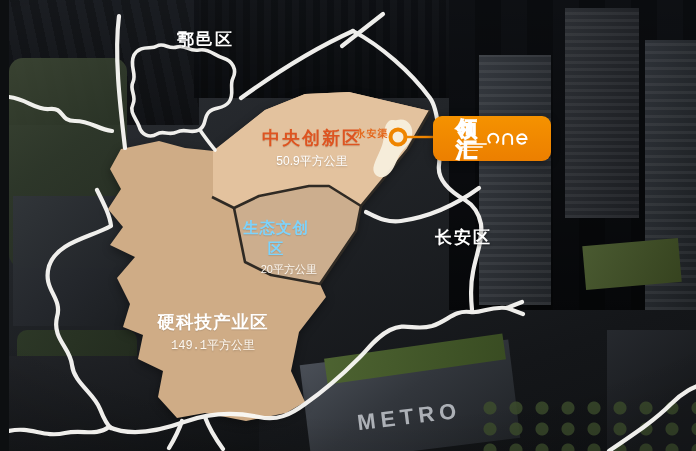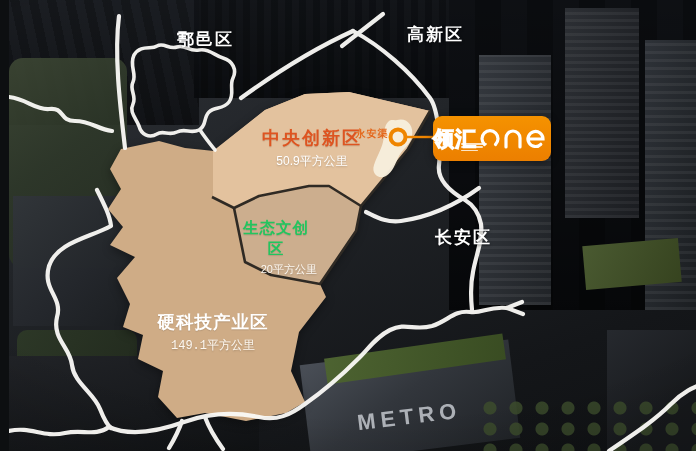--- a/index.html
+++ b/index.html
@@ -48,21 +48,21 @@
   .lbl-region{color:#fff;font-size:17px;font-weight:700;letter-spacing:2px;text-shadow:0 1px 3px rgba(0,0,0,.55);}
   .lbl-dist-name{font-weight:700;letter-spacing:2px;text-shadow:0 1px 1px rgba(0,0,0,.12);}
   .lbl-dist-area{color:#fff;text-shadow:0 1px 2px rgba(0,0,0,.2);}
   .dist-block{position:absolute;text-align:center;}
   .poi-label{position:absolute;text-align:center;color:#e4681c;font-size:10px;font-weight:700;line-height:12px;letter-spacing:1px;}
   .metro-text{position:absolute;left:348px;top:404px;transform:rotate(-7deg);
     font-size:22px;font-weight:700;letter-spacing:5px;color:#c3c7cd;opacity:.85;}
   
   .logo{position:absolute;left:424px;top:116px;width:118px;height:45px;border-radius:9px;
     background:linear-gradient(180deg,#f59200 0%,#ec7f00 100%);
-    box-shadow:0 2px 8px rgba(0,0,0,.4);display:flex;align-items:center;padding:0 0;box-sizing:border-box;}
+    box-shadow:0 2px 8px rgba(0,0,0,.4);display:flex;align-items:center;padding:0 23px;box-sizing:border-box;}
   .logo-cn{font-size:21px;font-weight:700;letter-spacing:1px;color:transparent;-webkit-text-stroke:1.2px #fff;line-height:1;}
   @supports not (-webkit-text-stroke:1px #fff){.logo-cn{color:#fff;}}
   .logo-one{margin-left:3px;}
   .logo-sub{position:absolute;left:28px;top:27px;}
   .logo-sub div{height:1.6px;background:rgba(255,255,255,.78);margin-bottom:1.8px;border-radius:1px;}
   .ls1{width:26px;} .ls2{width:22px;} .ls3{width:17px;}
 </style>
 </head>
 <body>
 
@@ -115,34 +115,33 @@
       <path d="M 600,451 C 628,432 646,420 662,404 C 676,390 686,387 696,383"></path>
     </g>
 
     <path fill="#f7eedd" opacity="0.96" d="M 388,120 C 398,117 405,126 403,136 C 401,146 394,148 390,156 C 386,164 384,172 377,176 C 370,180 362,174 365,165 C 368,156 372,150 374,142 C 376,134 374,126 380,121 C 383,119 385,121 388,120 Z"></path>
     <line x1="396" y1="137" x2="424" y2="137" stroke="#ef8500" stroke-width="2.4"></line>
     <circle cx="389" cy="137" r="7.5" fill="#f7eedd" stroke="#ef8500" stroke-width="4"></circle>
   </svg>
 
   <div class="layer">
     <div class="lbl lbl-region" style="left:168px;top:28px;">鄠邑区</div>
-    <div class="lbl lbl-region" style="left:398px;top:23px;">高新区</div>
     <div class="lbl lbl-region" style="left:426px;top:226px;">长安区</div>
 
     <div class="dist-block" style="left:240px;top:126px;width:126px;">
       <div class="lbl-dist-name" style="color:#de5420;font-size:18px;">中央创新区</div>
       <div class="lbl-dist-area" style="font-size:12px;margin-top:3px;">50.9平方公里</div>
     </div>
 
     <div class="poi-label" style="left:332px;top:128px;width:62px;">
       <div>永安渠</div>
     </div>
 
     <div class="dist-block" style="left:226px;top:218px;width:82px;">
-      <div class="lbl-dist-name" style="color:#22c55e;font-size:15.5px;letter-spacing:1px;font-family:Liberation Serif, serif;">生态文创区</div>
+      <div class="lbl-dist-name" style="color:#7dd3fc;font-size:15.5px;letter-spacing:1px;font-family:Liberation Serif, serif;">生态文创区</div>
       <div class="lbl-dist-area" style="font-size:11px;margin-top:2px;color:#fdf8f1;text-align:right;">20平方公里</div>
     </div>
 
     <div class="dist-block" style="left:148px;top:310px;width:112px;">
       <div class="lbl-dist-name" style="color:#fff;font-size:17.5px;letter-spacing:1px;">硬科技产业区</div>
       <div class="lbl-dist-area" style="font-size:12px;margin-top:3px;color:#fdf8f1;font-family:Liberation Mono, monospace;">149.1平方公里</div>
     </div>
 
     <div class="metro-text">METRO</div>
   </div>

